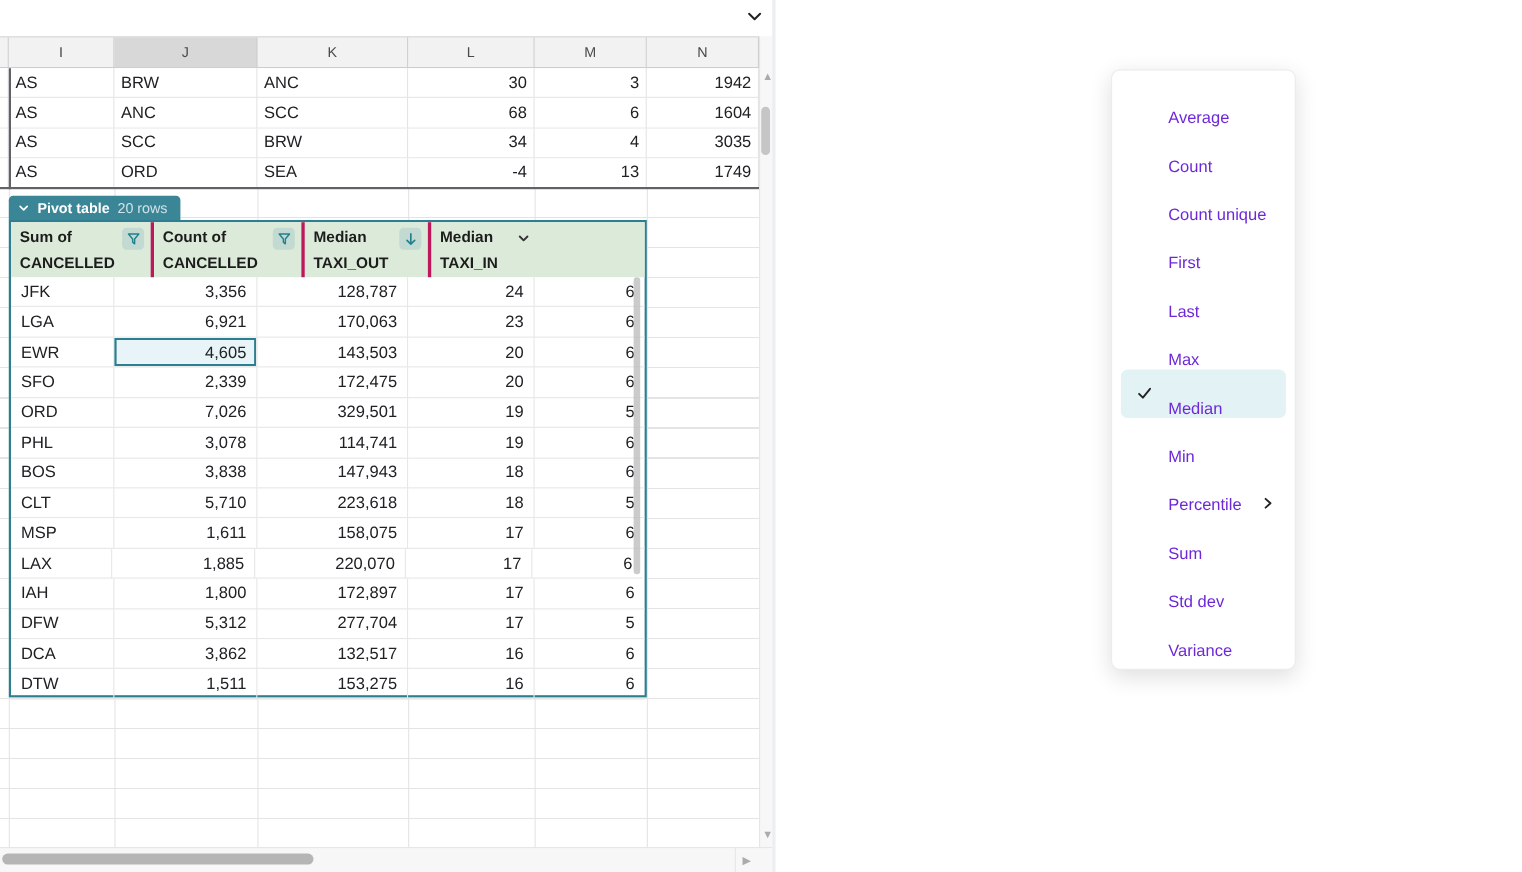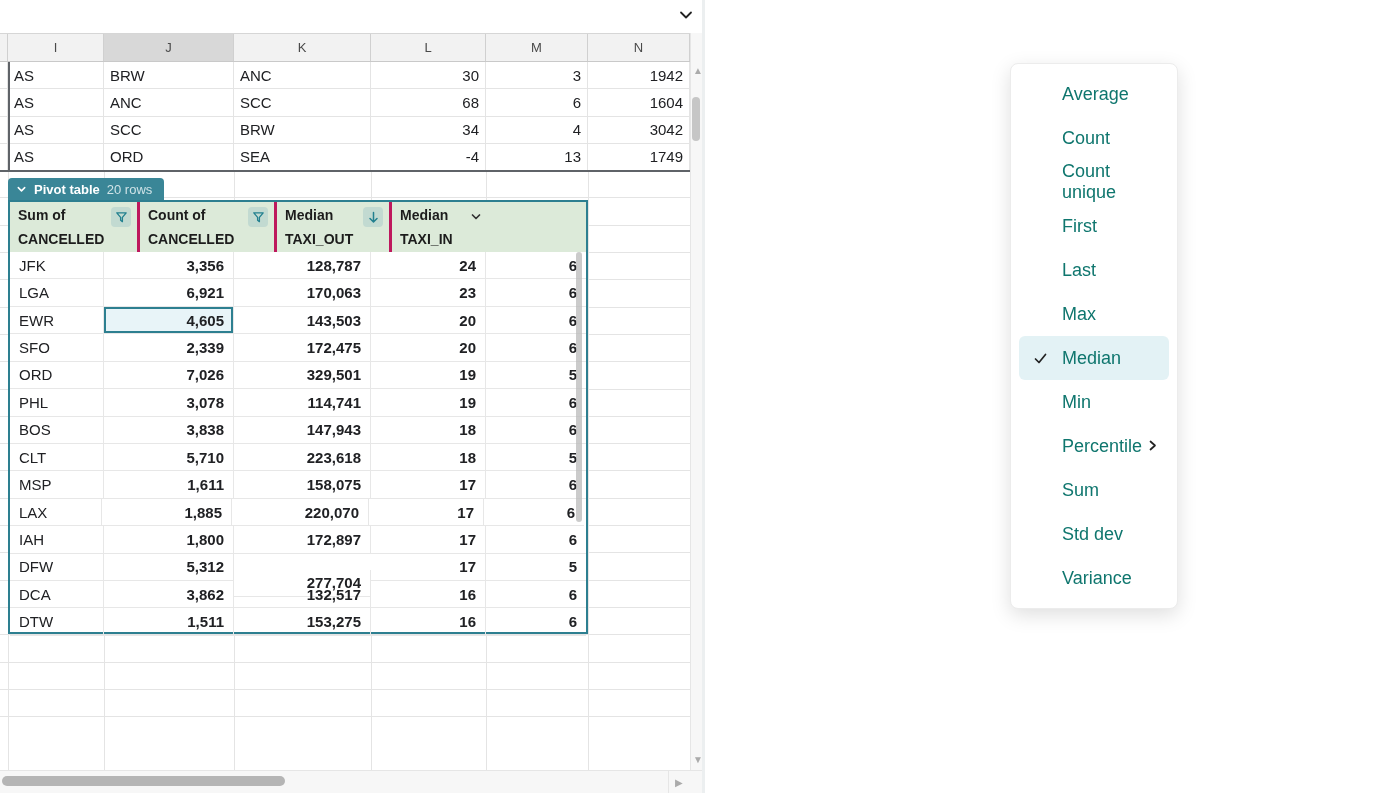--- a/index.html
+++ b/index.html
@@ -45,43 +45,43 @@
   .ph-cell:last-child { border-right:none; }
   .ph-l1 { position:absolute; left:8px; top:5px; }
   .ph-l2 { position:absolute; left:8px; bottom:5px; }
   .ph-ic { position:absolute; right:6px; top:5px; width:20px; height:20px;
     display:flex; align-items:center; justify-content:center; cursor:pointer; }
   .ph-ic.chip { background:#c2dad1; border-radius:4px; }
   .prow { display:flex; height:27.43px; }
   .pcell { height:100%; border-right:1px solid #e7e7e7; border-bottom:1px solid #e7e7e7;
     font-size:15px; display:flex; align-items:center; padding:0 9px; }
   .pcell:last-child { border-right:none; }
-  .pcell.num { justify-content:flex-end;font-weight:bold; }
+  .pcell.num { justify-content:flex-end; }
   .pcell.selcell { background:#e8f4f8; box-shadow:inset 0 0 0 2px #2d7f90; }
   #pivot-vscroll { position:absolute; right:4px; top:50px; width:6px; height:270px;
     background:#b9b9b9; border-radius:3px; opacity:.75; }
 
   
   #vscroll-strip { left:690px; top:33px; width:12px; height:737px; background:#f7f7f7;
     border-left:1px solid #e6e6e6; }
   #vthumb { left:692px; top:97px; width:8px; height:44px; background:#c6c6c6; border-radius:4px; }
   #hscroll-row { left:0; top:770px; width:702px; height:23px; background:#f7f7f7;
     border-top:1px solid #e6e6e6; }
   #hthumb { left:2px; top:776px; width:283px; height:10px; background:#b5b5b5; border-radius:5px; }
   .scroll-arrow { color:#ababab; font-size:10px; line-height:10px; }
 
   
   #panel { left:702px; top:0; width:682px; height:793px; background:#fff;
     border-left:3px solid #eceff0; }
 
   
   #agg-menu { left:1010px; top:63px; width:168px; background:#fff; border:1px solid #ececec;
     border-radius:8px; box-shadow:0 6px 20px rgba(0,0,0,.13); padding:8px 0; z-index:50; }
-  .menu-item { height:44px; margin:0 8px; border-radius:6px; display:flex; align-items:center;
-    padding:0 10px 0 43px; font-size:18px; color:#0f766e; position:relative; cursor:pointer; }
+  .menu-item { height:44px; margin:0 8px; border-radius:6px; display:flex; align-items:flex-end;
+    padding:0 10px 0 43px; font-size:15px; color:#6d28d9; position:relative; cursor:pointer; }
   .menu-item.sel { background:#e3f2f5; }
   .menu-item .check { position:absolute; left:14px; top:14px; }
   .menu-item .sub { margin-left:auto; }
 </style>
 </head>
 <body>
 
 <div id="sheet" class="abs">
   <div id="toolbar-chevron" class="abs">
     <svg width="18" height="18" viewBox="0 0 18 18">
@@ -128,21 +128,21 @@
         <div class="dcell num" style="width: 102px;">6</div>
         <div class="dcell num" style="width: 102px;">1604</div>
       </div>
       <div class="drow" style="top: 116.5px; height: 27.25px;">
         <div class="dcell" style="width: 8px; padding: 0px;"></div>
         <div class="dcell" style="width: 96px;">AS</div>
         <div class="dcell" style="width: 130px;">SCC</div>
         <div class="dcell" style="width: 137px;">BRW</div>
         <div class="dcell num" style="width: 115px;">34</div>
         <div class="dcell num" style="width: 102px;">4</div>
-        <div class="dcell num" style="width: 102px;">3042</div>
+        <div class="dcell num" style="width: 102px;">3035</div>
       </div>
       <div class="drow" style="top: 143.75px; height: 27.25px;">
         <div class="dcell" style="width: 8px; padding: 0px;"></div>
         <div class="dcell" style="width: 96px;">AS</div>
         <div class="dcell" style="width: 130px;">ORD</div>
         <div class="dcell" style="width: 137px;">SEA</div>
         <div class="dcell num" style="width: 115px;">-4</div>
         <div class="dcell num" style="width: 102px;">13</div>
         <div class="dcell num" style="width: 102px;">1749</div>
       </div>
@@ -271,21 +271,21 @@
         <div class="prow">
           <div class="pcell" style="width: 94px;">IAH</div>
           <div class="pcell num" style="width: 130px;">1,800</div>
           <div class="pcell num" style="width: 137px;">172,897</div>
           <div class="pcell num" style="width: 115px;">17</div>
           <div class="pcell num" style="width: 100px;">6</div>
         </div>
         <div class="prow">
           <div class="pcell" style="width: 94px;">DFW</div>
           <div class="pcell num" style="width: 130px;">5,312</div>
-          <div class="pcell num" style="width: 137px; margin-top: 16px;">277,704</div>
+          <div class="pcell num" style="width: 137px;">277,704</div>
           <div class="pcell num" style="width: 115px;">17</div>
           <div class="pcell num" style="width: 100px;">5</div>
         </div>
         <div class="prow">
           <div class="pcell" style="width: 94px;">DCA</div>
           <div class="pcell num" style="width: 130px;">3,862</div>
           <div class="pcell num" style="width: 137px;">132,517</div>
           <div class="pcell num" style="width: 115px;">16</div>
           <div class="pcell num" style="width: 100px;">6</div>
         </div>

